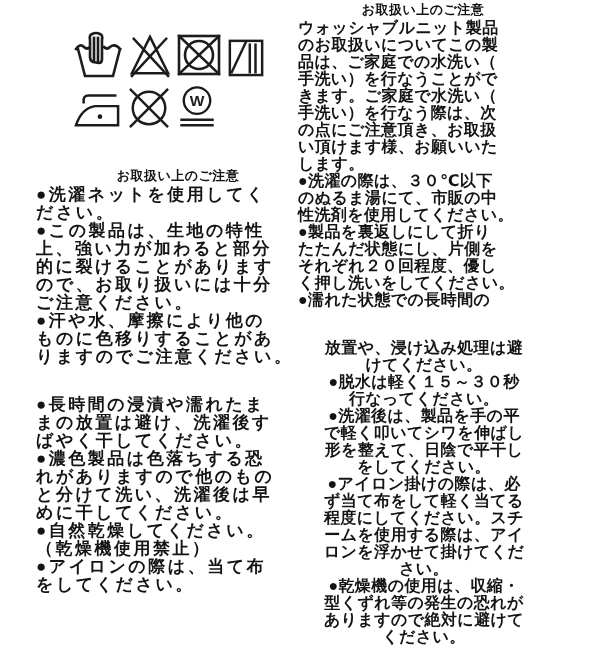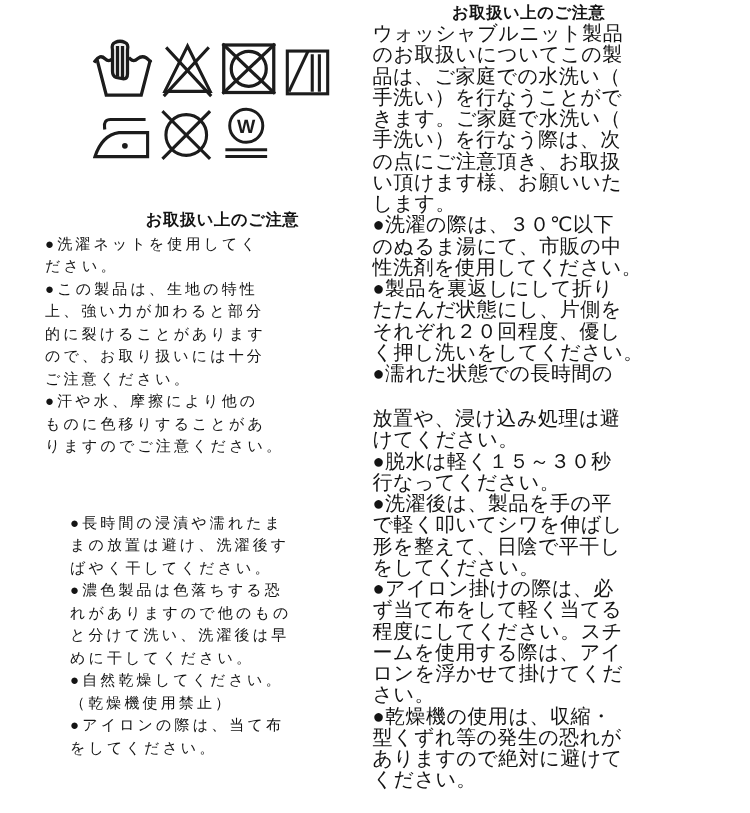--- a/index.html
+++ b/index.html
@@ -17,30 +17,30 @@
   }
   .sym .fillwhite{fill:#f2f2f2;}
   .sym .dot{fill:#1c1c1c;stroke:none;}
   .sym text{fill:#1c1c1c;stroke:none;font-weight:bold;
     font-family:"Liberation Sans","DejaVu Sans",sans-serif;}
   .heading{
     position:absolute;font-size:13px;font-weight:bold;
     text-align:center;letter-spacing:0.5px;white-space:pre-line;
   }
   .tblock{
-    position:absolute;font-weight:normal;white-space:pre-line;
+    position:absolute;font-weight:bold;white-space:pre-line;
   }
   .left-heading{top:167px;left:36px;width:260px;padding-left:12px;}
-  .left-block{left:36px;width:268px;font-size:12px;letter-spacing:2.5px;line-height:18px;}
+  .left-block{left:36px;width:268px;font-size:17px;letter-spacing:2.5px;line-height:18px;}
   .left-block1{top:186px;}
-  .left-block2{top:409px;margin-left:20px;}
+  .left-block2{top:396px;}
   .right-heading{top:1px;left:298px;width:250px;}
   .right-block{left:298px;width:252px;font-size:16px;letter-spacing:0.4px;line-height:17px;}
   .right-block1{top:19px;}
-  .right-block2{top:327px;}
+  .right-block2{top:339px;text-align:center;}
 </style>
 </head>
 <body>
 
 <div class="page">
 
   <div class="symbols">
     <div class="symbol-row">
       <svg class="sym" width="50" height="48" viewBox="0 0 50 48">
         <path d="M2,18 Q6,12 10,16 Q13,19 16,16"></path>

